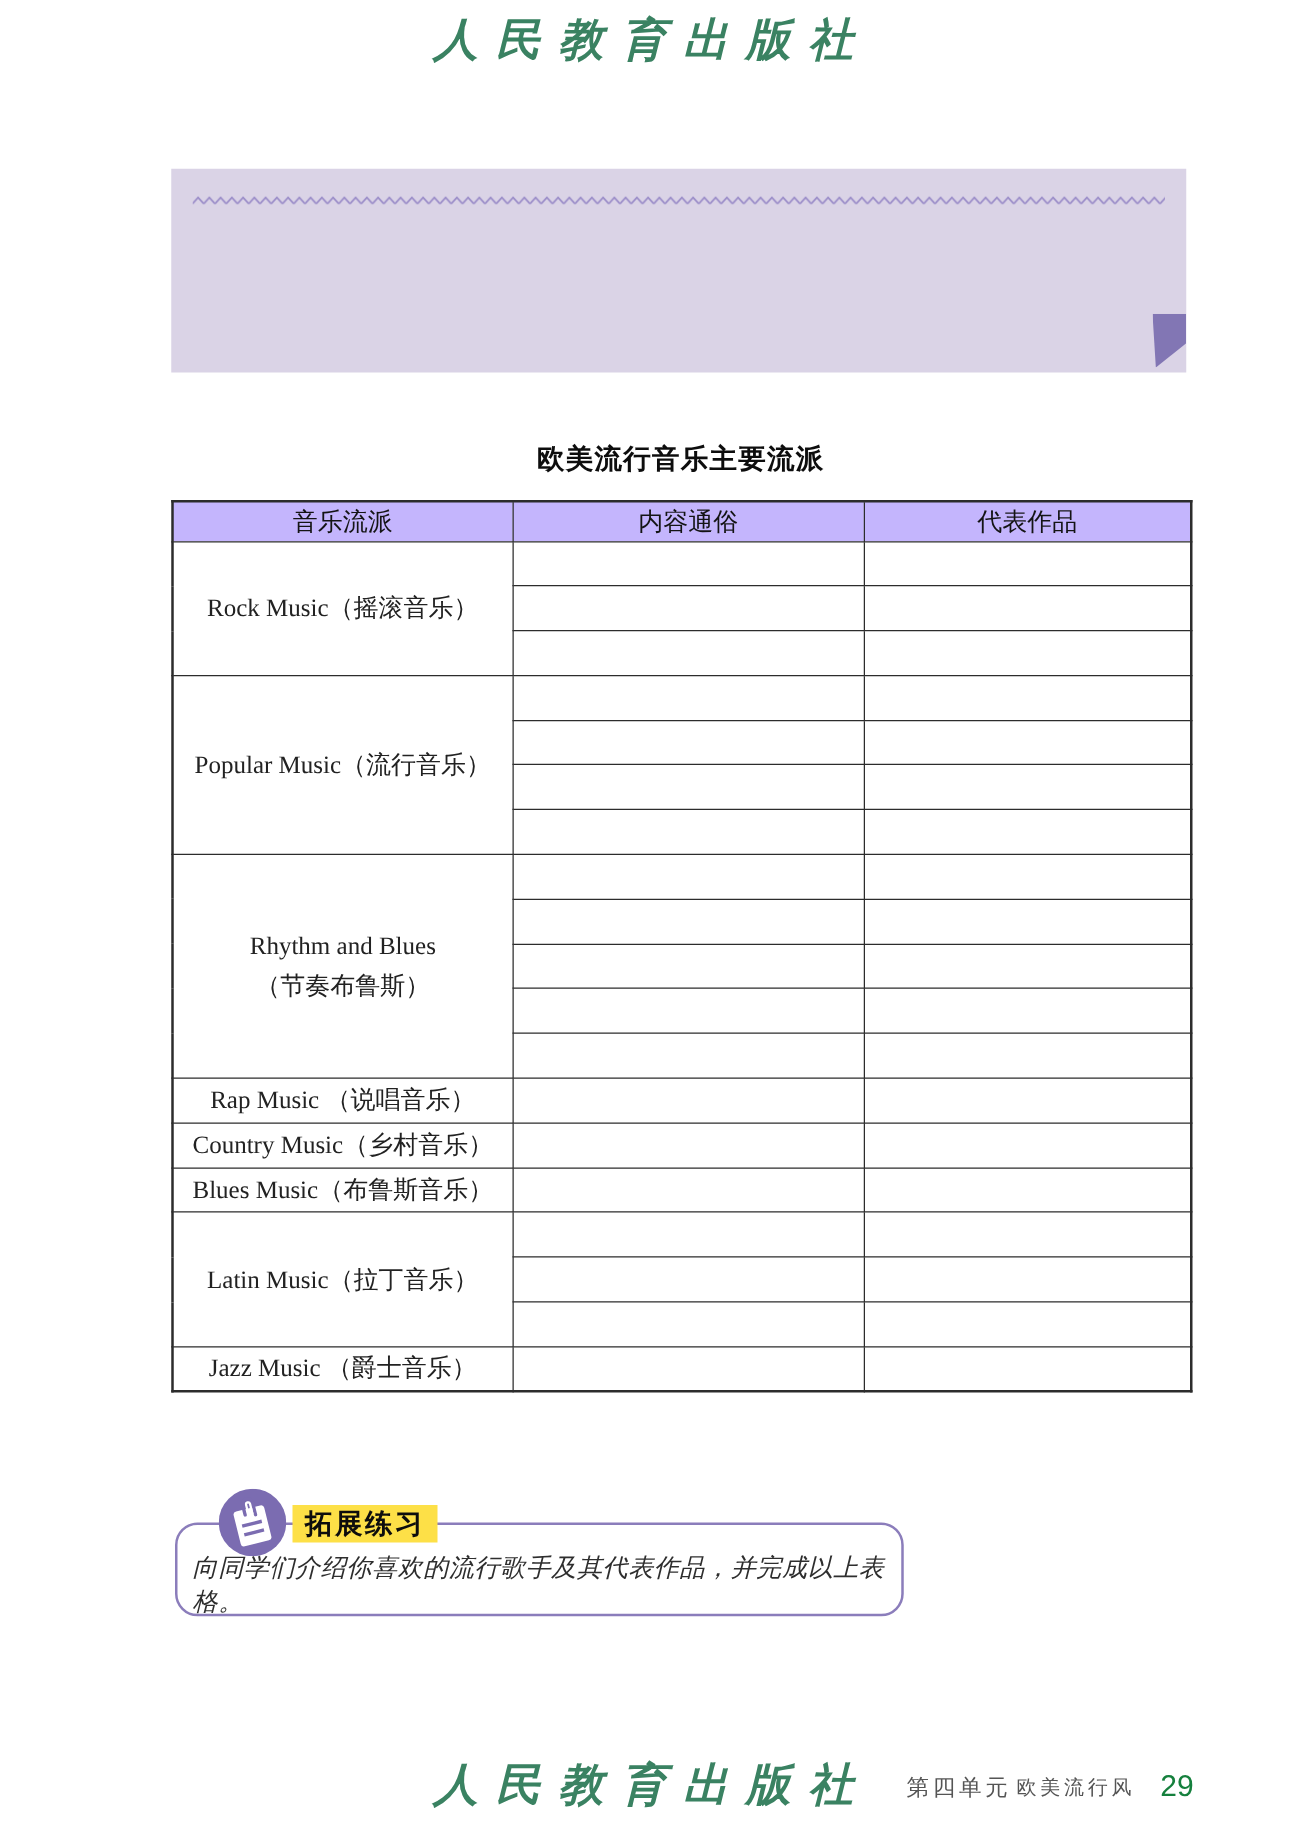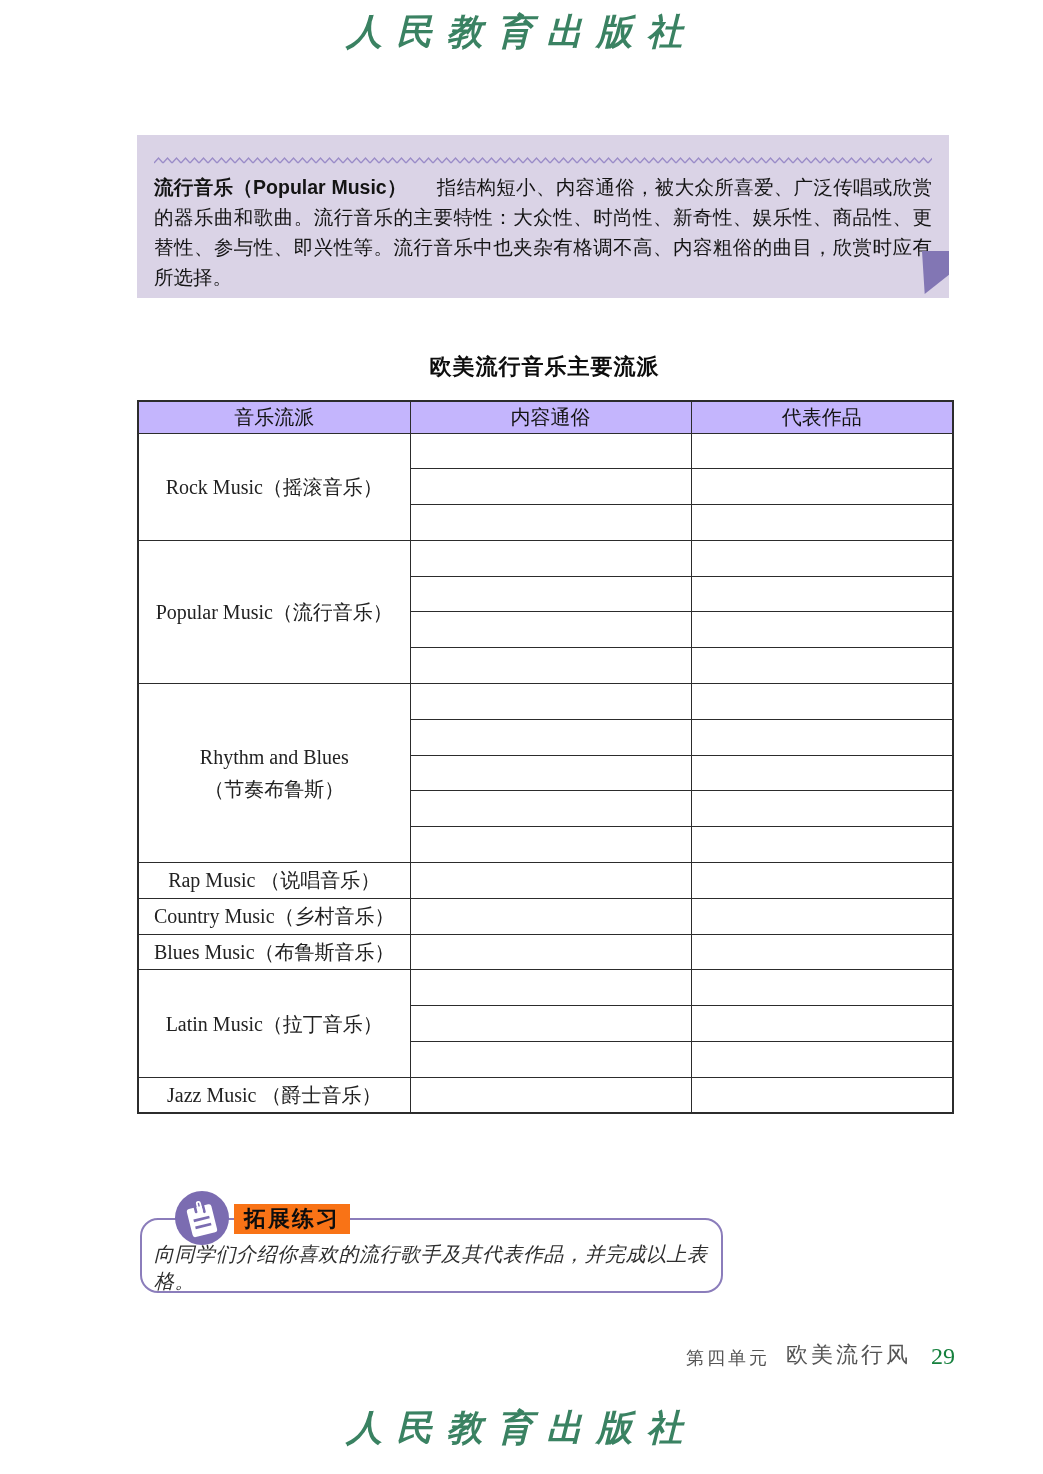--- a/index.html
+++ b/index.html
@@ -61,54 +61,51 @@
   }
   .col-genre { width:272px; } .col-person { width:281px; } .col-work { width:262px; }
 
   
   .exercise {
     left:140px; top:1218px; width:583px; height:75px;
     border:2.5px solid #8b7dbb; border-radius:18px;
   }
   .exercise-icon { position:absolute; left:33px; top:-29px; width:54px; height:54px; }
   .exercise-title {
-    position:absolute; left:92px; top:-16px; background:#f97316; padding:0 10px;
+    position:absolute; left:92px; top:-16px; background:#fde047; padding:0 10px;
     font-size:22px; font-weight:bold; color:#0d0d0d; letter-spacing:2px; white-space:nowrap;
   }
   .exercise-text {
     padding:21px 10px 0 12px; font-family:"Liberation Serif", serif;
     font-size:20px; color:#2e2e2e; letter-spacing:0.5px;font-style:italic;
   }
 
   
   .footer {
-    right:88px; top:1340px; display:flex; align-items:flex-end;
-    font-family:Liberation Serif, serif; color:#555; white-space:nowrap;
+    right:88px; top:1416px; display:flex; align-items:center;
+    font-family:Liberation Sans, sans-serif; color:#555; white-space:nowrap;
   }
   .footer .unit { font-size:18px; letter-spacing:3px; }
-  .footer .unit-title { font-size:22px; letter-spacing:3px; margin-left:16px; }
+  .footer .unit-title { font-size:16px; letter-spacing:3px; margin-left:4px; }
   .footer .pagenum { font-size:24px; margin-left:20px; color:#15803d; }
 </style>
 </head>
 <body>
 
 <div class="abs logo logo-top">人民教育出版社</div>
 
 <div class="abs card">
   <svg class="card-wave" xmlns="http://www.w3.org/2000/svg" preserveAspectRatio="none">
     <defs>
       <pattern id="zz" width="9" height="9" patternUnits="userSpaceOnUse">
         <path d="M0 7 L4.5 2 L9 7" fill="none" stroke="#9a8cc8" stroke-width="1.4"></path>
       </pattern>
     </defs>
     <rect width="100%" height="9" fill="url(#zz)"></rect>
   </svg>
-  <div class="card-body">
-    <span class="card-term">流行音乐（Popular Music）</span><span class="card-text">指结构短小、内容通俗，被大众所喜爱、广泛传唱或欣赏的器乐曲和歌曲。流行音乐的主要特性：大众性、时尚性、新奇性、娱乐性、商品性、更替性、参与性、即兴性等。流行音乐中也夹杂有格调不高、内容粗俗的曲目，欣赏时应有所选择。</span>
-  </div>
   <div class="abs card-fold"></div>
 </div>
 
 <div class="abs table-title">欧美流行音乐主要流派</div>
 
 <table class="genres">
   <colgroup>
     <col class="col-genre">
       <col class="col-person">
       <col class="col-work">

